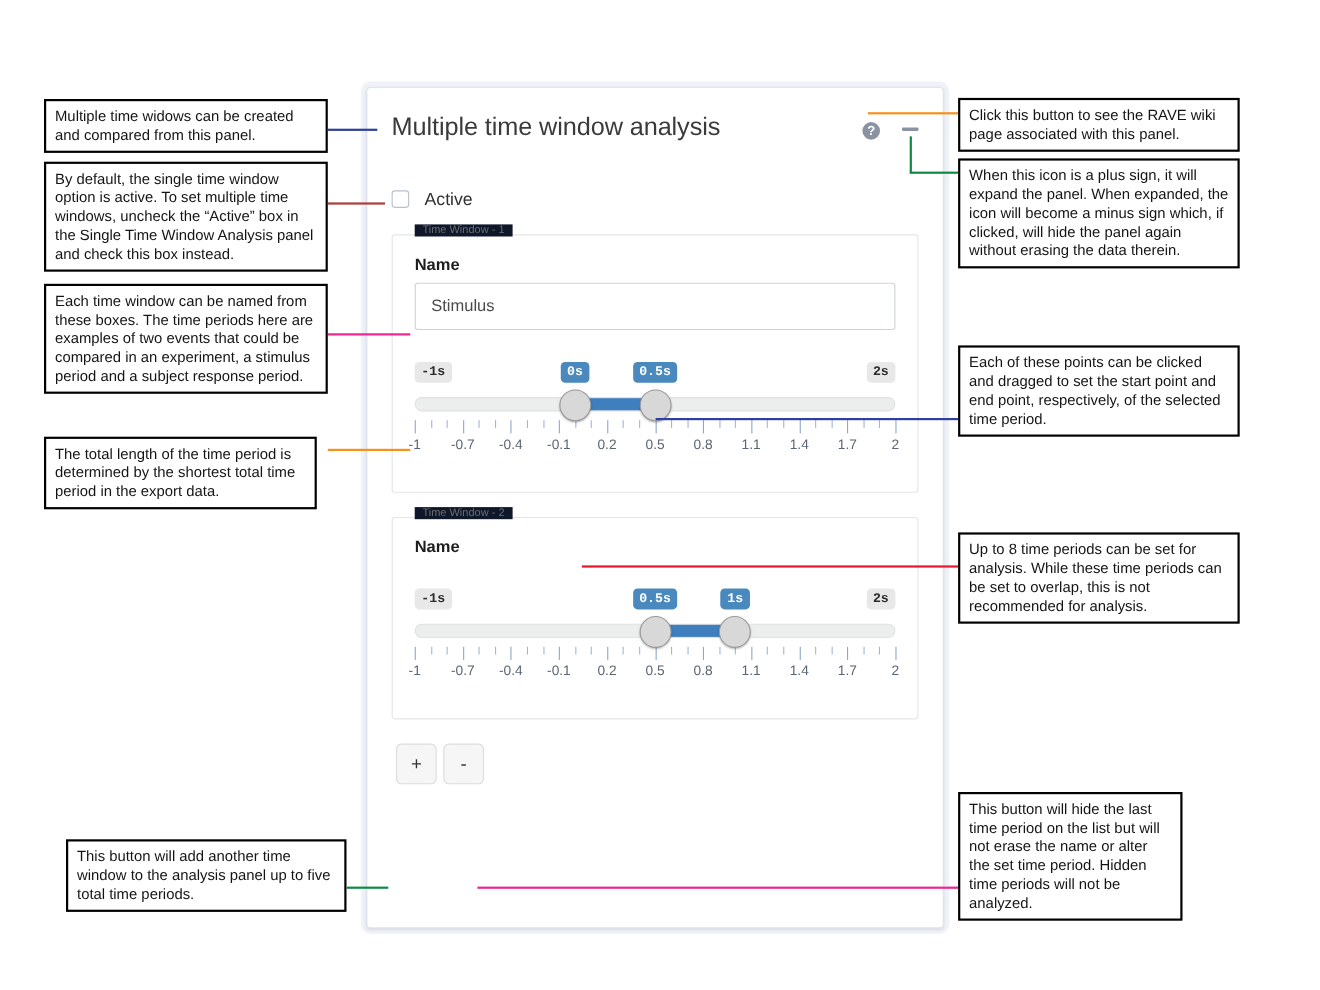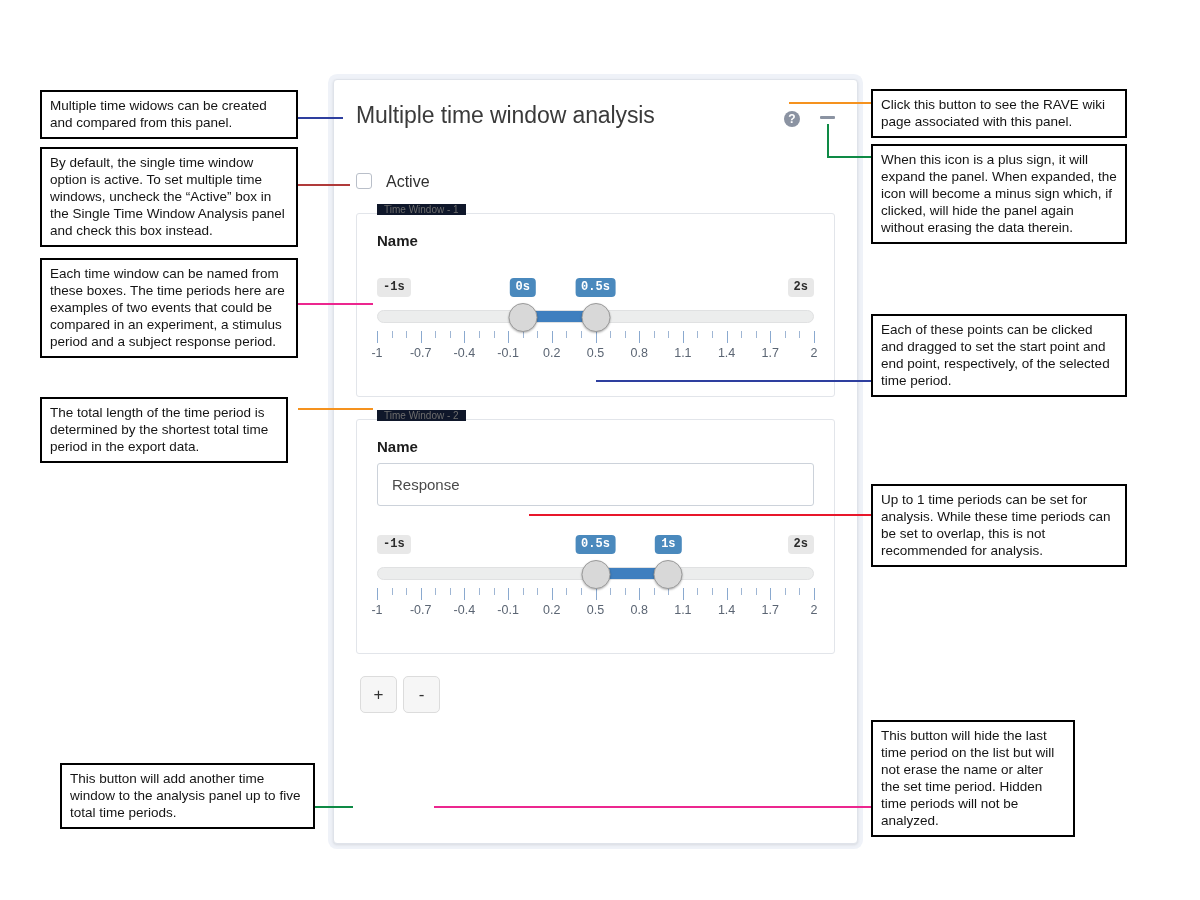--- a/index.html
+++ b/index.html
@@ -184,20 +184,21 @@
   </div>
 
   <div id="active-row">
     <div id="active-box"></div>
     <div id="active-label">Active</div>
   </div>
 
   <div class="tw">
     <div class="tw-legend">Time Window - 1</div>
     <div class="tw-name-label">Name</div>
+    <input class="tw-input" value="Stimulus" style="">
     <div class="slider-wrap" id="slider-1">
       <div class="end-badge left">-1s</div>
       <div class="end-badge right">2s</div>
       <div class="track"></div>
       <div class="range" style="left: 33.3333%; width: 16.6667%;"></div>
       <div class="val-badge badge-start" style="left: 33.3333%;">0s</div>
       <div class="val-badge badge-end" style="left: 50%;">0.5s</div>
       <div class="handle handle-start" style="left: 33.3333%;"></div>
       <div class="handle handle-end" style="left: 50%;"></div>
       <div class="ticks">
@@ -245,21 +246,20 @@
           <div class="ticklabel" style="left: 80%;">1.4</div>
           <div class="ticklabel" style="left: 90%;">1.7</div>
           <div class="ticklabel" style="left: 100%;">2</div>
         </div>
     </div>
   </div>
 
   <div class="tw">
     <div class="tw-legend">Time Window - 2</div>
     <div class="tw-name-label">Name</div>
-    <input class="tw-input" value="Response" style="">
     <div class="slider-wrap" id="slider-2">
       <div class="end-badge left">-1s</div>
       <div class="end-badge right">2s</div>
       <div class="track"></div>
       <div class="range" style="left: 50%; width: 16.6667%;"></div>
       <div class="val-badge badge-start" style="left: 50%;">0.5s</div>
       <div class="val-badge badge-end" style="left: 66.6667%;">1s</div>
       <div class="handle handle-start" style="left: 50%;"></div>
       <div class="handle handle-end" style="left: 66.6667%;"></div>
       <div class="ticks">
@@ -353,20 +353,20 @@
 </div>
 <div class="conn conn-v" style="left:827px; top:124px; height:33px; border-left-color:#0e8a45;"></div>
 <div class="conn conn-h" style="left:827px; top:156px; width:44px; border-top-color:#0e8a45;"></div>
 
 <div class="callout" style="left:871px; top:314px; width:256px;">
   <p>Each of these points can be clicked and dragged to set the start point and end point, respectively, of the selected time period.</p>
 </div>
 <div class="conn conn-h" style="left:596px; top:380px; width:275px; border-top-color:#2e3f9f;"></div>
 
 <div class="callout" style="left:871px; top:484px; width:256px;">
-  <p>Up to 1 time periods can be set for analysis. While these time periods can be set to overlap, this is not recommended for analysis.</p>
+  <p>Up to 8 time periods can be set for analysis. While these time periods can be set to overlap, this is not recommended for analysis.</p>
 </div>
 <div class="conn conn-h" style="left:529px; top:514px; width:342px; border-top-color:#e8172b;"></div>
 
 <div class="callout" style="left:871px; top:720px; width:204px;">
   <p>This button will hide the last time period on the list but will not erase the name or alter the set time period. Hidden time periods will not be analyzed.</p>
 </div>
 <div class="conn conn-h" style="left:434px; top:806px; width:437px; border-top-color:#ec268f;"></div>
 
 </body></html>

